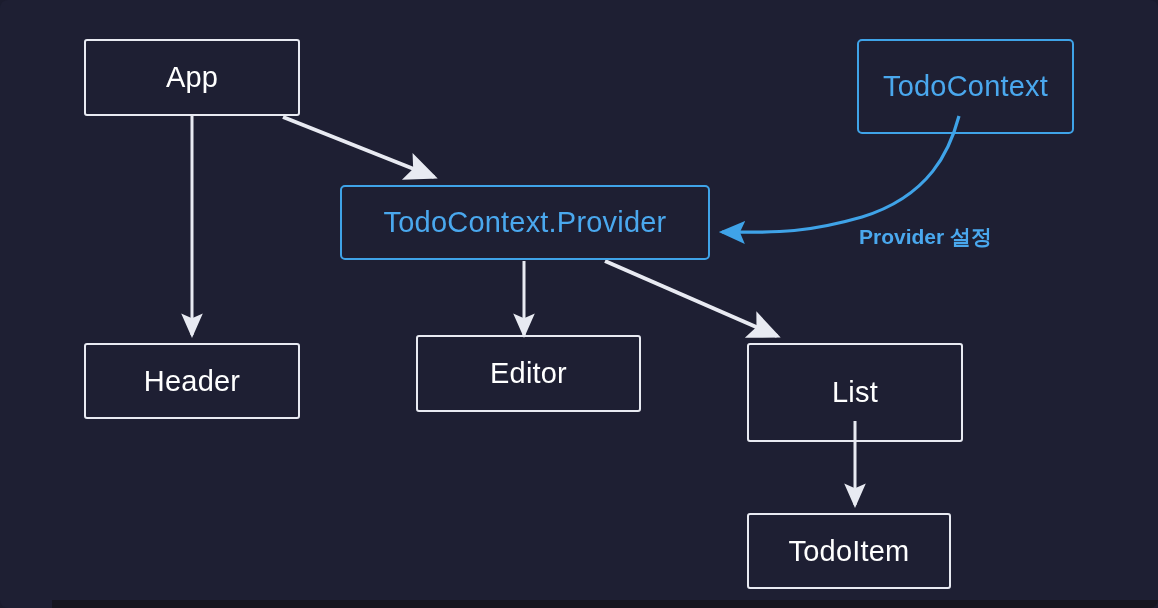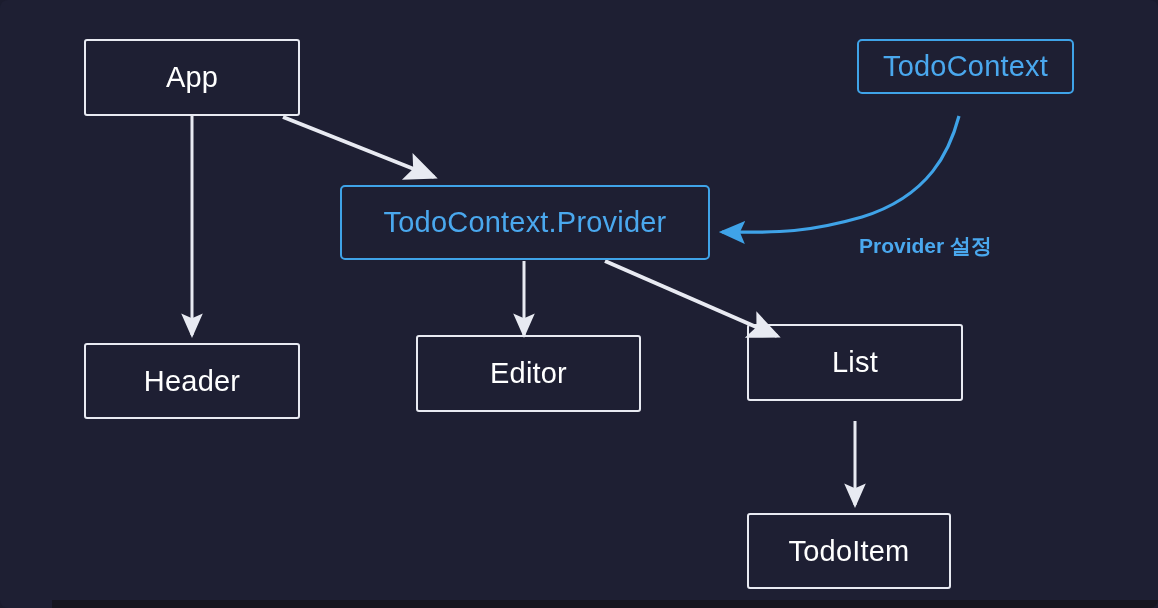--- a/index.html
+++ b/index.html
@@ -53,21 +53,20 @@
   .node-blue .node-label {
     font-weight: 500;
   }
   .edge-label {
     position: absolute;
     color: #4aa8ee;
     font-size: 21px;
     font-weight: 600;
     white-space: nowrap;
     z-index: 4;
-    margin-top: 9px;
   }
   svg.edges {
     position: absolute;
     left: 0;
     top: 0;
     width: 1158px;
     height: 608px;
     z-index: 1;
     pointer-events: none;
   }
@@ -97,37 +96,37 @@
 
     <line x1="855" y1="421" x2="855" y2="505" stroke="#e8eaf2" stroke-width="3" marker-end="url(#arrow-white)"></line>
 
     <path d="M959,116 C950,150 930,196 862,217 C810,232 780,233 722,232" fill="none" stroke="#3fa3e8" stroke-width="3.2" marker-end="url(#arrow-blue)"></path>
   </svg>
 
   <div class="node node-white" style="left:84px; top:39px; width:216px; height:77px;">
     <span class="node-label">App</span>
   </div>
 
-  <div class="node node-blue" style="left:857px; top:39px; width:217px; height:55px;">
+  <div class="node node-blue" style="left:857px; top:39px; width:217px; height:95px;">
     <span class="node-label">TodoContext</span>
   </div>
 
   <div class="node node-blue" style="left:340px; top:185px; width:370px; height:75px;text-align:right;">
     <span class="node-label">TodoContext.Provider</span>
   </div>
 
   <div class="node node-white" style="left:84px; top:343px; width:216px; height:76px;">
     <span class="node-label">Header</span>
   </div>
 
   <div class="node node-white" style="left:416px; top:335px; width:225px; height:77px;justify-content:center;">
     <span class="node-label">Editor</span>
   </div>
 
-  <div class="node node-white" style="left:747px; top:324px; width:216px; height:77px;">
+  <div class="node node-white" style="left:747px; top:343px; width:216px; height:99px;">
     <span class="node-label">List</span>
   </div>
 
   <div class="node node-white" style="left:747px; top:513px; width:204px; height:76px;">
     <span class="node-label">TodoItem</span>
   </div>
 
   <div class="edge-label" style="left:859px; top:223px;">Provider 설정</div>
 
   <div class="bottom-bar"></div>

